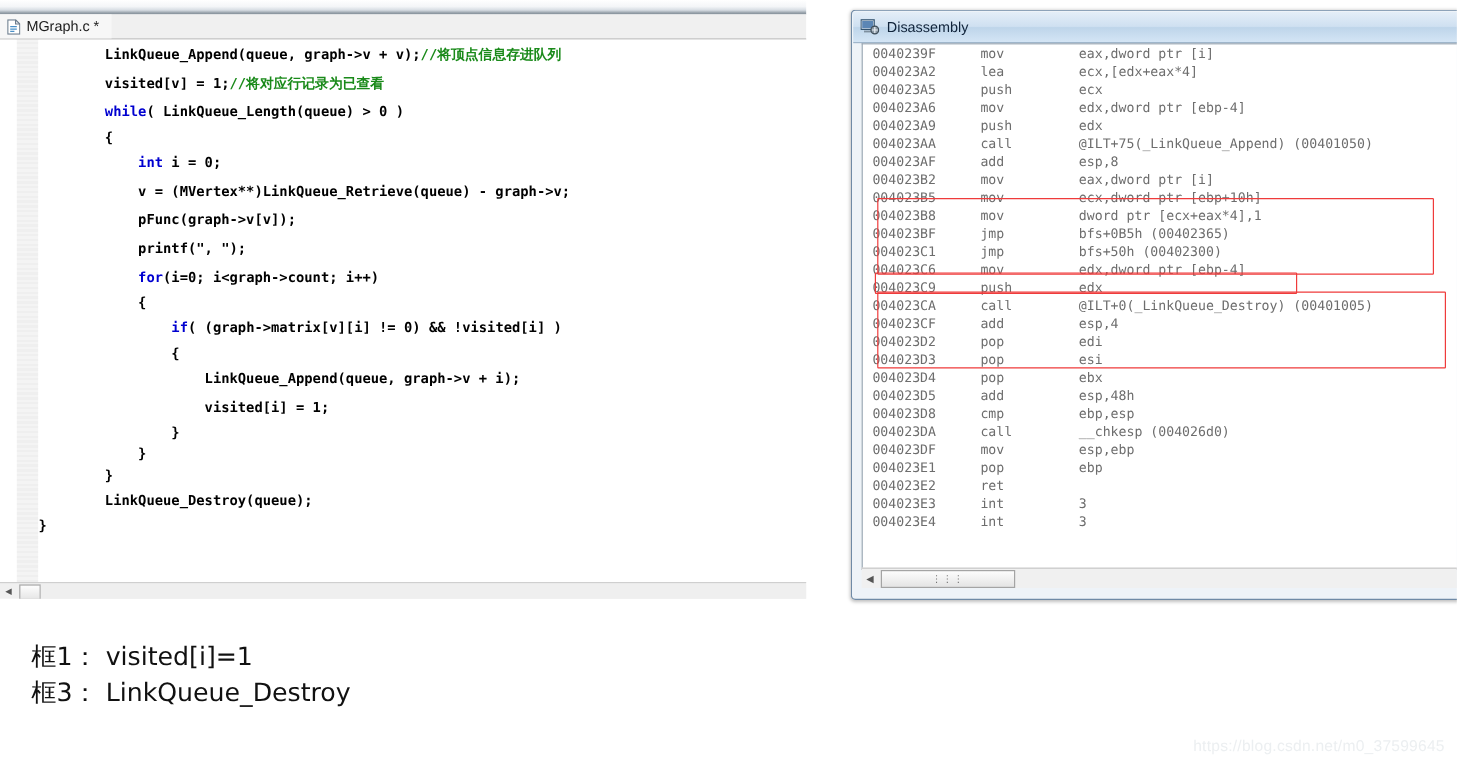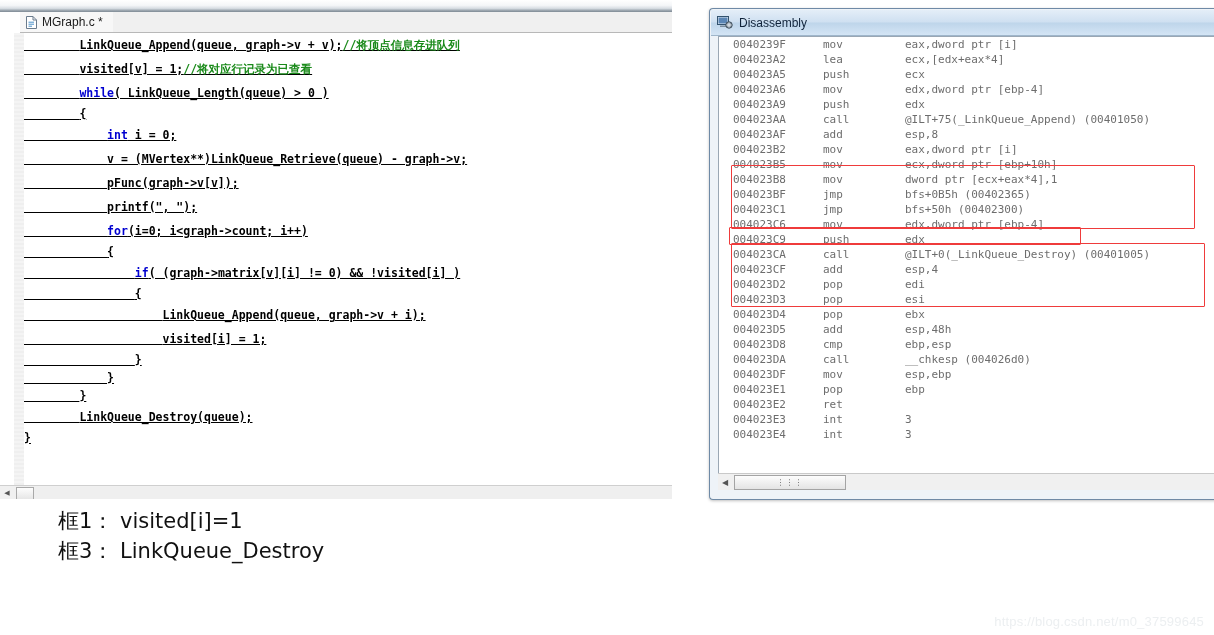--- a/index.html
+++ b/index.html
@@ -13,21 +13,21 @@
   #editor-window{
     position:absolute;left:0;top:0;width:672px;height:499px;
     background:#ffffff;overflow:hidden;
   }
   #editor-topstrip{
     position:absolute;left:0;top:0;width:672px;height:12px;
     background:linear-gradient(to bottom,#ffffff 0%,#f4f6f8 45%,#d7dde3 70%,#9aa4ad 88%,#7e8a94 100%);
   }
   #editor-tabbar{
     position:absolute;left:0;top:12px;width:672px;height:20px;
-    background:#f0f0f0;border-bottom:1px solid #b8b8b8;margin-left:20px;
+    background:#f0f0f0;border-bottom:1px solid #b8b8b8;
   }
   #editor-tab{
     position:absolute;left:0;top:0;height:20px;
     display:flex;align-items:center;gap:5px;padding:0 10px 0 6px;
     background:#f7f7f7;
   }
   #editor-tab .doc-ico{
     width:11px;height:13px;position:relative;flex:0 0 auto;
   }
   #editor-tab .doc-ico svg{display:block;}
@@ -36,25 +36,25 @@
     white-space:nowrap;
   }
   #editor-gutter{
     position:absolute;left:14px;top:33px;width:18px;height:452px;
     background:repeating-linear-gradient(180deg,#f4f4f4 0px,#f4f4f4 2px,#efefef 2px,#efefef 4px);
   }
   #editor-leftedge{
     position:absolute;left:0;top:33px;width:14px;height:452px;background:#ffffff;
   }
   #code-area{
-    position:absolute;left:24px;top:33px;width:640px;height:452px;
+    position:absolute;left:32px;top:33px;width:640px;height:452px;
     background:#ffffff;
     font-family:"DejaVu Sans Mono","Liberation Mono",monospace;
     font-size:11.5px;font-weight:bold;line-height:12px;
-    color:#000000;white-space:pre;text-decoration:underline;
+    color:#000000;white-space:pre;
   }
   #code-area .ln{height:24px;line-height:24px;}
   #code-area .ln.tight{height:18px;line-height:18px;}
   .kw{color:#0000d0;}
   .cmt{color:#1a8a1a;}
 
   #editor-hscroll{
     position:absolute;left:0;top:485px;width:672px;height:14px;
     background:#f0f0f0;border-top:1px solid #cfcfcf;
     display:flex;align-items:center;
@@ -103,21 +103,21 @@
   }
   #disasm-list{
     position:absolute;left:8px;top:27px;width:528px;height:437px;
     background:#ffffff;border:1px solid #9aa7b4;border-right:none;
     overflow:hidden;
     font-family:"DejaVu Sans Mono","Liberation Mono",monospace;
     font-size:11px;line-height:15px;color:#6d6d6d;
     white-space:pre;
   }
   #disasm-list .row{height:15px;display:block;}
-  #disasm-list .addr{display:inline-block;width:90px;padding-left:14px;}
+  #disasm-list .addr{display:inline-block;width:90px;padding-left:8px;}
   #disasm-list .mnem{display:inline-block;width:82px;}
   #disasm-list .ops{display:inline-block;}
 
   .redbox{
     position:absolute;border:1.5px solid #ef3b3b;pointer-events:none;
     border-radius:1px;
   }
 
   #disasm-hscroll{
     position:absolute;left:8px;top:464px;width:528px;height:16px;
@@ -131,21 +131,21 @@
   #disasm-hscroll .thumb{
     height:13px;width:110px;margin-left:2px;
     background:linear-gradient(to bottom,#fdfdfd,#e4e4e4);
     border:1px solid #a4a4a4;
     display:flex;align-items:center;justify-content:center;
     font-size:8px;color:#6a6a6a;letter-spacing:1px;
   }
 
   
   #annotations{
-    position:absolute;left:26px;top:506px;width:600px;margin-left:32px;
+    position:absolute;left:26px;top:532px;width:600px;
   }
   #annotations .anno-line{
     font-size:21px;color:#111111;line-height:30px;
     font-family:"DejaVu Sans","Liberation Sans",sans-serif;
     white-space:pre;
   }
   #watermark{
     position:absolute;right:10px;bottom:6px;
     font-size:13px;color:#eceff1;
     font-family:"Liberation Sans",sans-serif;

